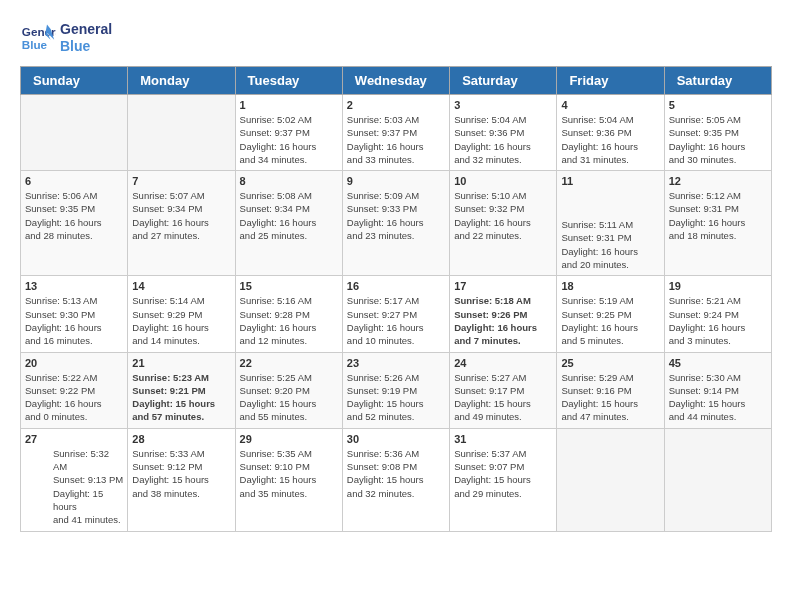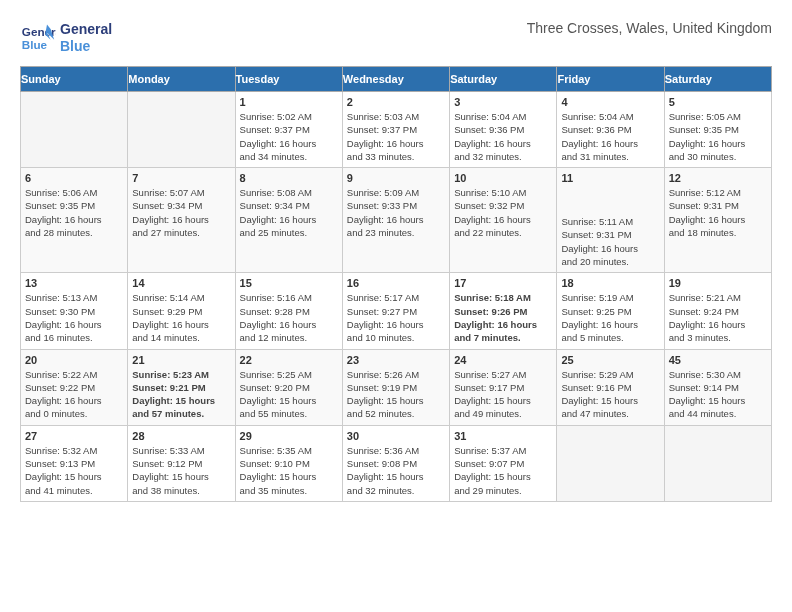--- a/index.html
+++ b/index.html
@@ -38,23 +38,23 @@
       color: #555;
     }
     .calendar {
       width: 100%;
       border-collapse: collapse;
       font-size: 10px;
     }
     .calendar th {
       background: #2c6fad;
       color: #fff;
-      padding: 6px 0;
+      padding: 6px 12px;
       text-align: left;
-      font-size: 11px;
+      font-size: 13px;
       border: 1px solid #aaa;
       margin-top: 32px;
     }
     .calendar td {
       border: 1px solid #ccc;
       vertical-align: top;
       padding: 4px;
       width: calc(100% / 7);
       min-height: 80px;
       background: #fff;
@@ -85,21 +85,20 @@
       <text x="2" y="18" font-size="13" font-weight="bold" fill="#2c3e7a">General</text>
       <text x="2" y="32" font-size="13" font-weight="bold" fill="#4a90d9">Blue</text>
       <polygon points="30,5 38,15 34,10 38,22 30,14 34,22 28,16" fill="#4a90d9"></polygon>
     </svg>
     <div style="display:flex;flex-direction:column;">
       <span style="font-size:14px;font-weight:bold;color:#2c3e7a;line-height:1.2;">General</span>
       <span style="font-size:14px;font-weight:bold;color:#4a90d9;line-height:1.2;">Blue</span>
     </div>
   </div>
   <div class="title-block">
-    <div class="location">Three Crosses, Wales, United Kingdom</div>
   </div>
 </div>
 
 <table class="calendar">
   <thead>
     <tr id="header-row">
         <th>Sunday</th>
         <th>Monday</th>
         <th>Tuesday</th>
         <th>Wednesday</th>
@@ -297,21 +296,21 @@
           <span class="day-num">45</span>
           <div class="day-info" style="white-space: pre-line;">Sunrise: 5:30 AM
 Sunset: 9:14 PM
 Daylight: 15 hours
 and 44 minutes.</div>
         </td>
       </tr>
       <tr>
         <td>
           <span class="day-num">27</span>
-          <div class="day-info" style="white-space: pre-line;">Sunrise: 5:32 AM
+          <div class="day-info" style="white-space: pre-line; margin-left: 28px;">Sunrise: 5:32 AM
 Sunset: 9:13 PM
 Daylight: 15 hours
 and 41 minutes.</div>
         </td>
         <td>
           <span class="day-num">28</span>
           <div class="day-info" style="white-space: pre-line;">Sunrise: 5:33 AM
 Sunset: 9:12 PM
 Daylight: 15 hours
 and 38 minutes.</div>

